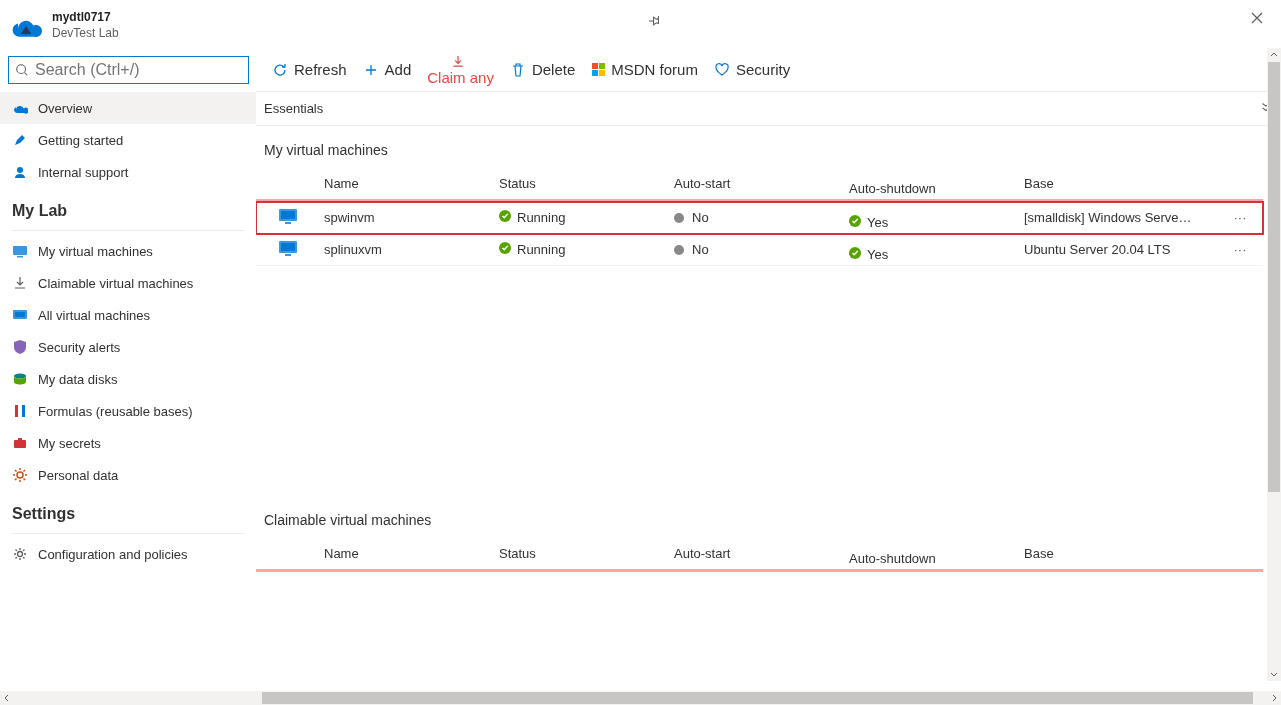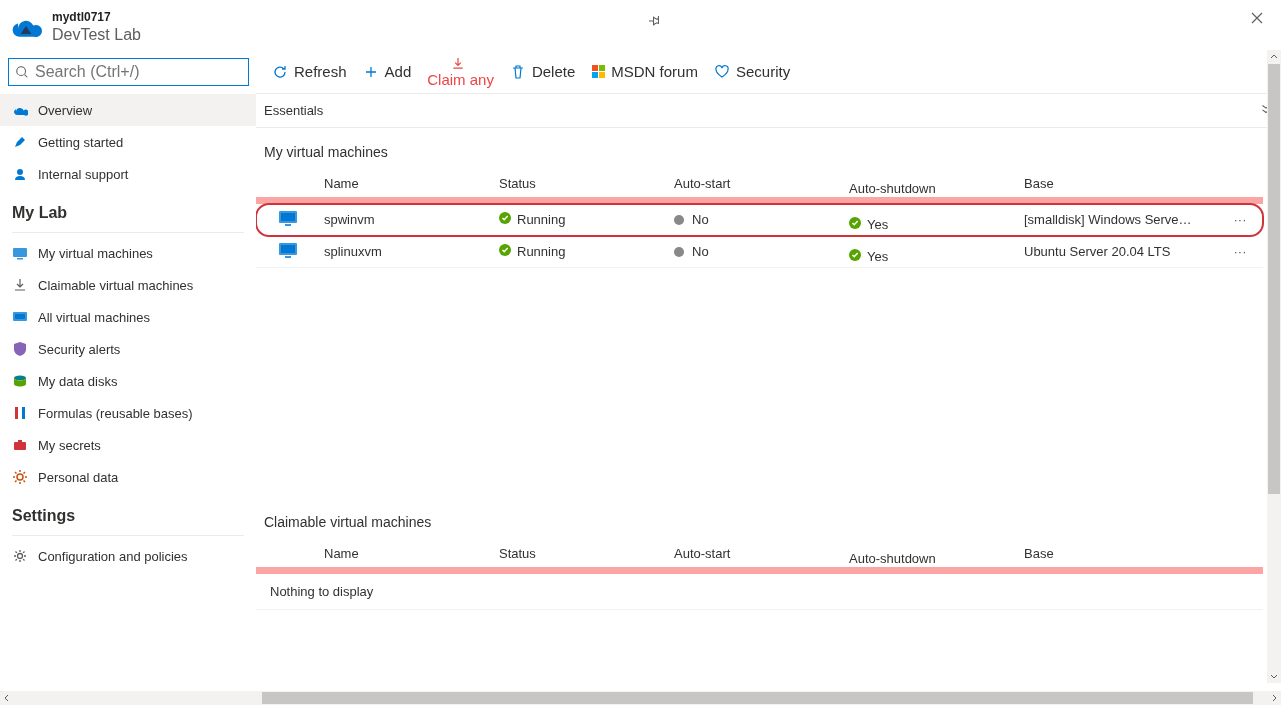--- a/index.html
+++ b/index.html
@@ -1,21 +1,21 @@
 <!DOCTYPE html>
 <html><head>
 <meta charset="utf-8">
 <style>
 *{box-sizing:border-box;margin:0;padding:0;font-family:"Segoe UI",Arial,sans-serif;}
 html,body{width:1281px;height:705px;overflow:hidden;background:#fff;color:#323130;}
 .header{display:flex;align-items:flex-start;padding:10px 16px 6px 10px;}
 .header .logo{width:32px;height:32px;margin-right:10px;display:flex;align-items:center;justify-content:center;}
 .header .title-wrap{flex:1;}
 .header .title{font-size:12px;font-weight:600;color:#201f1e;}
-.header .subtitle{font-size:16px;color:#605e5c;margin-top:2px;}
+.header .subtitle{font-size:12px;color:#605e5c;margin-top:2px;}
 .pin{margin:4px 0 0 10px;color:#605e5c;}
 .pin svg{width:14px;height:14px;stroke:currentColor;}
 .close{color:#605e5c;cursor:pointer;}
 .close svg{width:16px;height:16px;}
 .body{display:flex;height:calc(100% - 58px);}
 .sidebar{width:256px;padding:8px 0;overflow-y:auto;}
 .search-row{display:flex;align-items:center;margin:0 8px 8px 8px;}
 .search-box{flex:1;border:1px solid #0078d4;height:28px;display:flex;align-items:center;padding:0 6px;}
 .search-box svg{width:14px;height:14px;color:#605e5c;margin-right:6px;}
 .search-box input{border:none;outline:none;font-size:16px;flex:1;color:#605e5c;}
@@ -29,23 +29,23 @@
 .main{flex:1;display:flex;flex-direction:column;overflow:hidden;position:relative;}
 .toolbar{display:flex;align-items:center;height:44px;padding:0 8px;border-bottom:1px solid #edebe9;}
 .toolbar .tbtn{display:flex;align-items:center;height:32px;padding:0 8px;font-size:15px;color:#323130;cursor:pointer;}
 .toolbar .tbtn.disabled{color:#ef4444;cursor:default;flex-direction:column;}
 .toolbar .tbtn svg{width:16px;height:16px;margin-right:6px;}
 .essentials{display:flex;align-items:center;height:34px;padding:0 8px;border-bottom:1px solid #edebe9;font-size:13px;}
 .essentials .spacer{flex:1;}
 .essentials .chev{color:#605e5c;}
 .section-heading{font-size:14px;padding:16px 8px 10px 8px;color:#323130;}
 .grid{width:100%;}
-.grid .ghead{display:flex;align-items:center;height:34px;border-bottom:7px solid #fca5a5;padding:0 8px;font-size:13px;color:#323130;font-weight:400;}
+.grid .ghead{display:flex;align-items:center;height:34px;border-bottom:3px solid #fca5a5;padding:0 8px;font-size:13px;color:#323130;font-weight:400;}
 .grid .grow{display:flex;align-items:center;height:32px;border-bottom:1px solid #f3f2f1;padding:0 8px;font-size:13px;}
-.grid .grow.highlighted{outline:2px solid #d13438;outline-offset:-1px;border-radius:13px;}
+.grid .grow.highlighted{outline:2px solid #d13438;outline-offset:-1px;}
 .col-icon{width:60px;display:flex;align-items:center;}
 .col-name{width:175px;}
 .col-status{width:175px;display:flex;align-items:center;}
 .col-auto{width:175px;display:flex;align-items:center;}
 .col-shut{width:175px;display:flex;align-items:center;margin-top:10px;}
 .col-base{flex:1;white-space:nowrap;overflow:hidden;text-overflow:ellipsis;}
 .col-more{width:30px;display:flex;justify-content:center;align-items:center;color:#605e5c;cursor:pointer;}
 .dot{width:10px;height:10px;border-radius:50%;margin-right:8px;}
 .dot.grey{background:#8a8886;}
 .content-scroll{overflow-y:auto;flex:1;padding-right:4px;}
@@ -351,21 +351,20 @@
       <div class="grid">
         <div class="ghead">
           <div class="col-icon"></div>
           <div class="col-name">Name</div>
           <div class="col-status">Status</div>
           <div class="col-auto">Auto-start</div>
           <div class="col-shut">Auto-shutdown</div>
           <div class="col-base">Base</div>
           <div class="col-more"></div>
         </div>
-        <div class="empty-row">Nothing to display</div>
       </div>
     </div>
 
     <div class="right-scrollbar">
       <div class="arrow">
           <svg width="8" height="8" viewBox="0 0 8 8">
             <path d="M1 5l3-3 3 3" fill="none" stroke="#605e5c"></path>
           </svg>
         </div>
       <div class="track">

